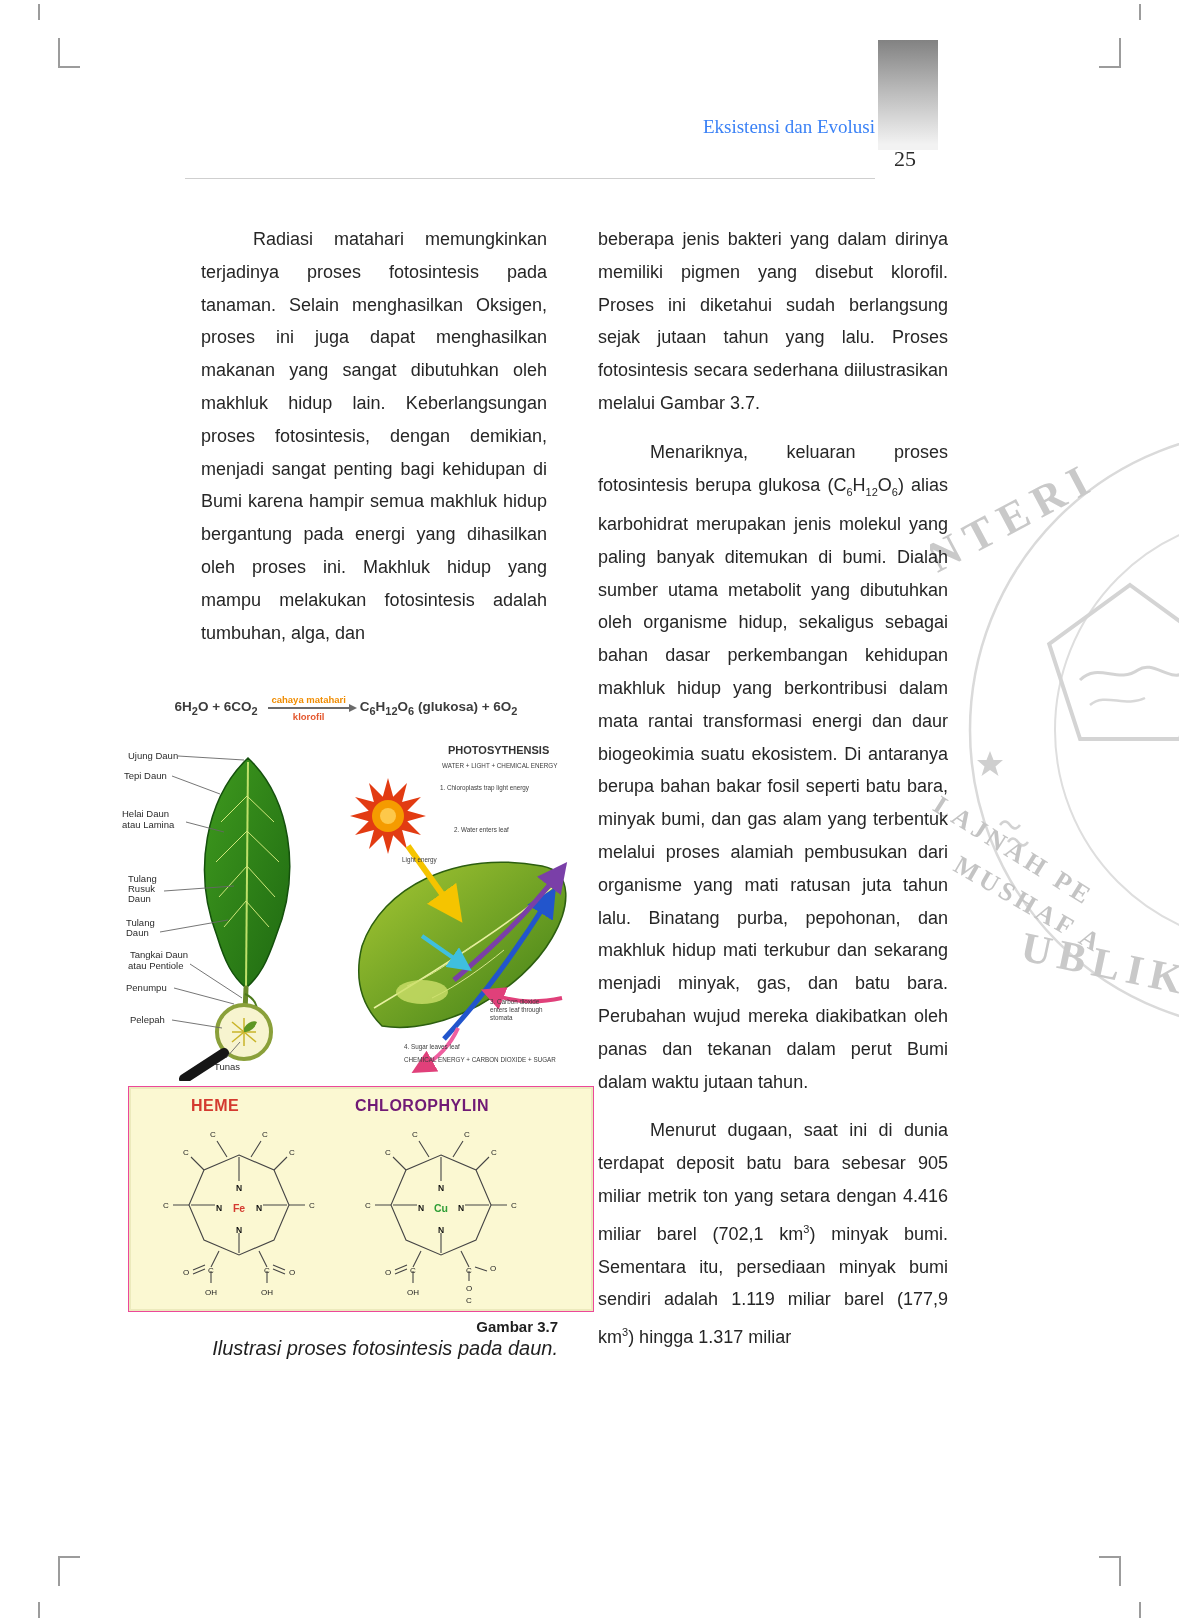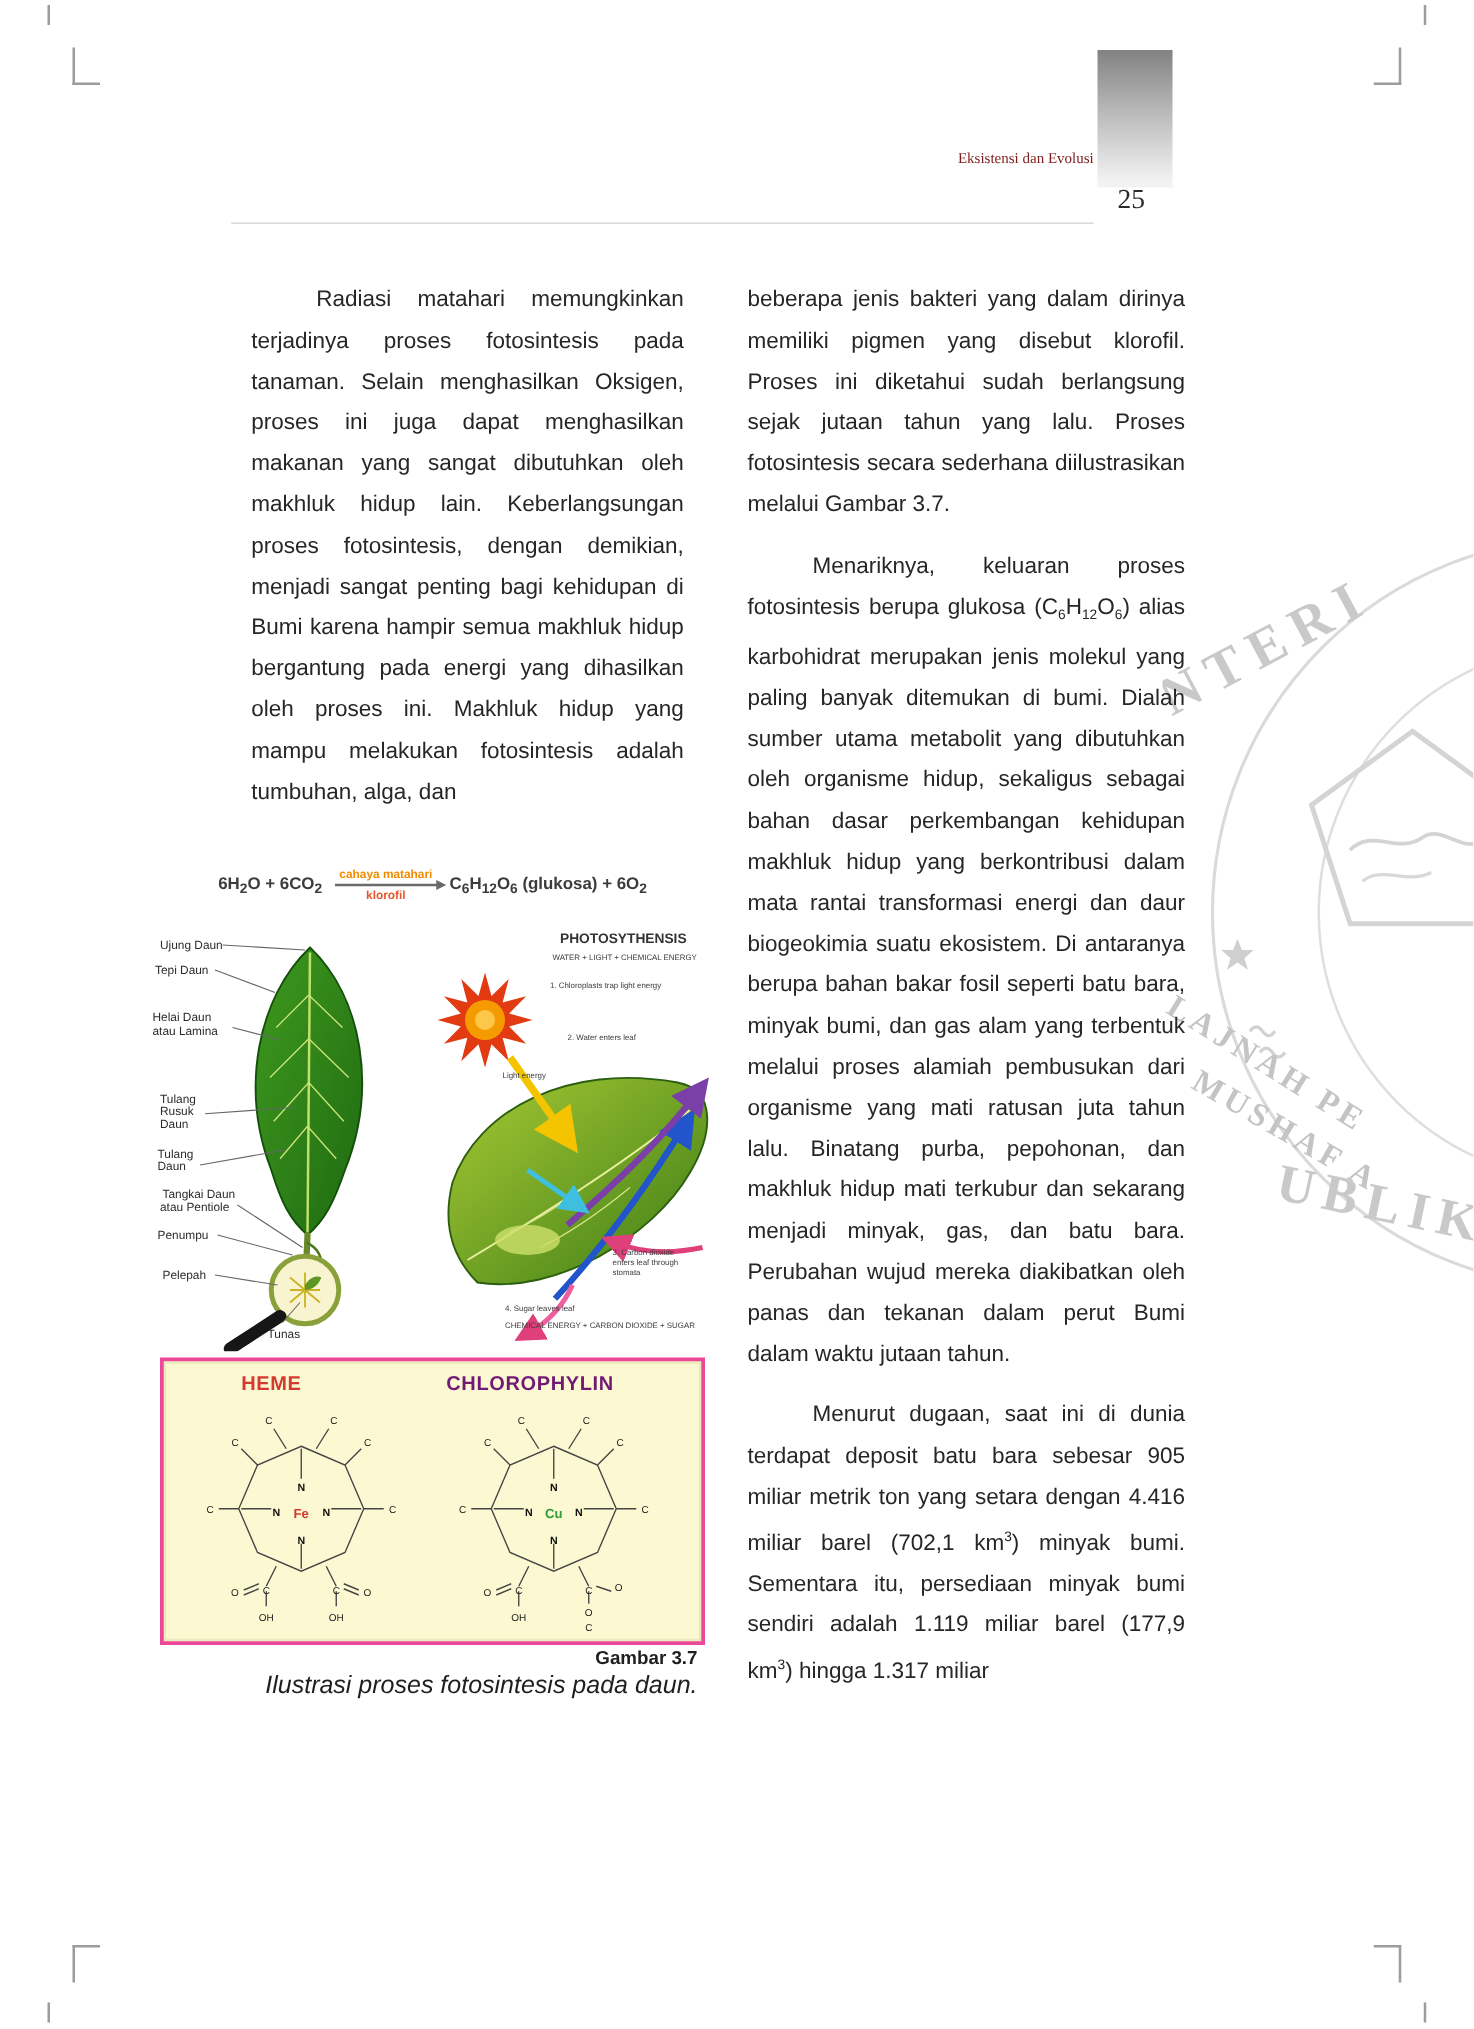--- a/index.html
+++ b/index.html
@@ -4,21 +4,21 @@
 <style>
   html,body{margin:0;padding:0;background:#ffffff;}
   .page{position:relative;width:1179px;height:1623px;margin:0 auto;background:#ffffff;overflow:hidden;
         font-family:"Liberation Sans",sans-serif;color:#232323;}
 
   
   .mark{position:absolute;background:#9c9c9c;}
 
   
   .hdr{position:absolute;left:430px;top:113px;width:445px;text-align:right;
-       font-family:"Liberation Serif",serif;font-size:12px;line-height:27px;color:#7f1d1d;}
+       font-family:"Liberation Serif",serif;font-size:19px;line-height:27px;color:#3b82f6;}
   .hdr-rule{position:absolute;left:185px;top:178px;width:690px;height:1px;background:#cfcfcf;}
   .grad-bar{position:absolute;left:878px;top:40px;width:60px;height:110px;
             background:linear-gradient(to bottom,#828282,#b9b9b9 45%,#f2f2f2 95%);}
   .pageno{position:absolute;left:894px;top:146px;width:60px;font-family:"Liberation Serif",serif;
           font-size:22px;color:#2b2b2b;}
 
   
   .col{position:absolute;top:207px;font-size:18px;line-height:32.8px;text-align:justify;color:#262626;}
   .col-left{left:185px;width:378px;}
   .col-right{left:582px;width:382px;}
@@ -38,21 +38,21 @@
                      border-top:4.5px solid transparent;border-bottom:4.5px solid transparent;}
 
   
   .fig-svg{position:absolute;left:122px;top:736px;width:448px;height:345px;}
   .fig-label{font-size:9.5px;fill:#2b2b2b;}
   .fig-tiny{font-size:6.3px;fill:#3c3c3c;}
   .fig-title{font-size:11px;font-weight:bold;fill:#333;}
 
   
   .mol-box{position:absolute;left:128px;top:1086px;width:430px;height:224px;background:#fbf8d2;
-           border:3px solid #ec4899;box-shadow:inset 0 0 0 2px #eceabc;}
+           border:1px solid #ec4899;box-shadow:inset 0 0 0 2px #eceabc;padding-left:34px;}
   .mol-title{position:absolute;top:10px;font-size:16px;font-weight:bold;letter-spacing:.5px;}
   .mol-title.heme{left:62px;color:#d43a2f;}
   .mol-title.chl{left:226px;color:#701a75;}
   .mol-svg{position:absolute;left:0;top:32px;width:430px;height:188px;}
   .mol-line{stroke:#454545;stroke-width:1.1;fill:none;}
   .mol-n{font-size:8.5px;font-weight:bold;fill:#111;text-anchor:middle;}
   .mol-c{font-size:8px;fill:#222;text-anchor:middle;}
   .mol-metal{font-size:10.5px;font-weight:bold;text-anchor:middle;}
 
   

